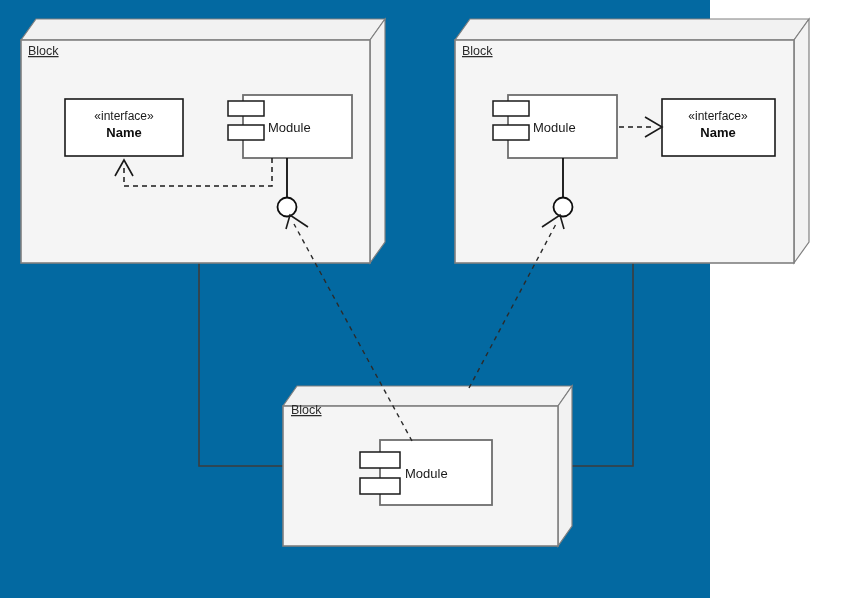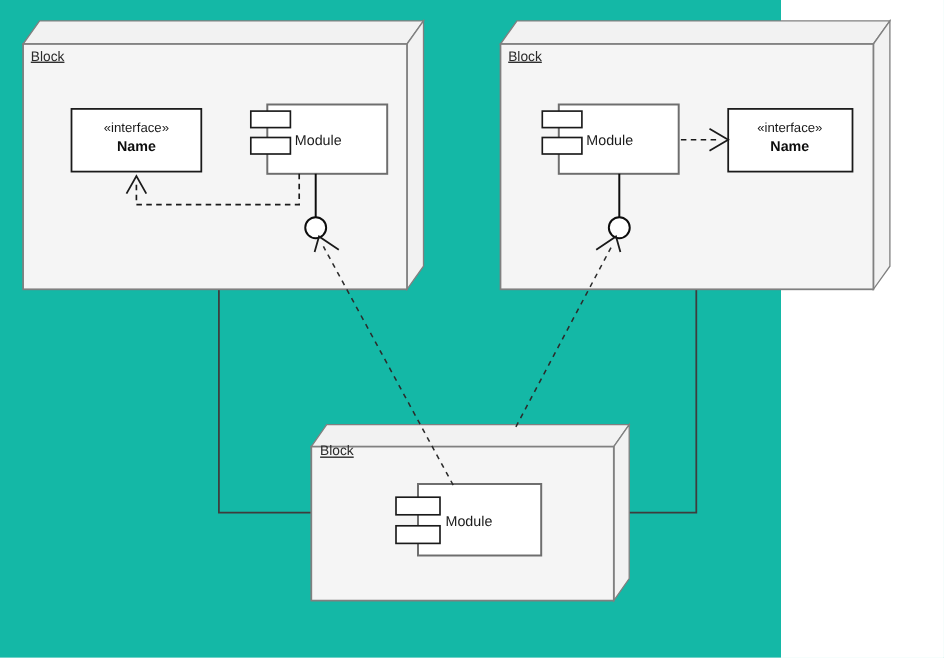--- a/index.html
+++ b/index.html
@@ -10,21 +10,21 @@
   body {
     width: 858px;
     height: 598px;
     overflow: hidden;
     font-family: "Liberation Sans", sans-serif;
   }
   #diagram-root {
     position: relative;
     width: 710px;
     height: 598px;
-    background: #14b8a6;
+    background: #0369a1;
   }
   svg#uml-canvas {
     display: block;
     width: 858px;
     height: 598px;
   }
   .block-face {
     fill: #f5f5f5;
     stroke: #808080;
     stroke-width: 1.6;

